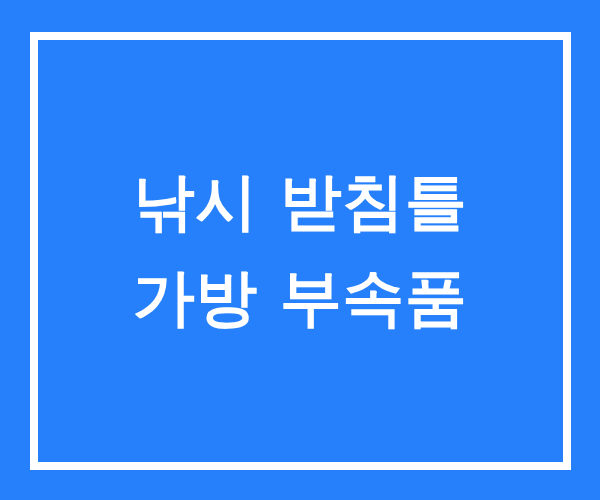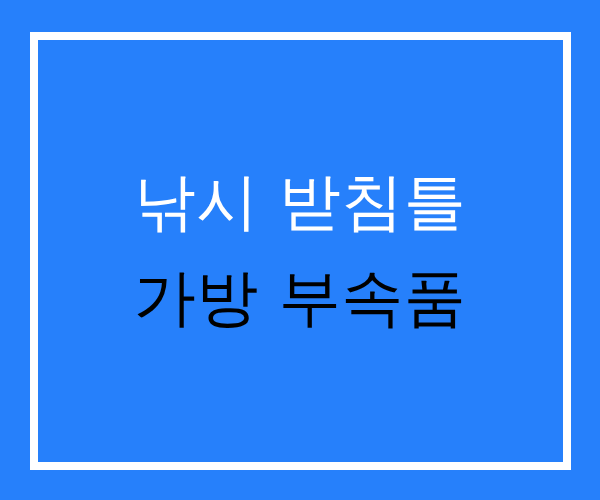--- a/index.html
+++ b/index.html
@@ -47,21 +47,21 @@
     flex-direction: column;
     align-items: center;
     justify-content: center;
     gap: 0;
   }
 
   .headline-line {
     display: block;
     color: #ffffff;
     font-family: "DejaVu Sans", "Liberation Sans", sans-serif;
-    font-weight: 400;
+    font-weight: 700;
     font-size: 62px;
     line-height: 88px;
     letter-spacing: 0.5px;
     white-space: nowrap;
     text-align: center;
     margin: 8px;
     padding: 0;
   }
 
   .headline-line-2 {
@@ -71,16 +71,16 @@
 </style>
 </head>
 <body>
 
 <div class="banner" style="background: rgb(38, 128, 251);">
 
   <div class="banner-frame" style="border: 8px solid rgb(255, 255, 255); left: 30px; top: 32px; width: 541px; height: 438px;"></div>
 
   <div class="headline">
     <div class="headline-line headline-line-1" style="color: rgb(255, 255, 255); font-size: 62px;">낚시 받침틀</div>
-    <div class="headline-line headline-line-2" style="color: #000000; font-size: 62px;">가방 부속품</div>
+    <div class="headline-line headline-line-2" style="color: #ffffff; font-size: 62px;">가방 부속품</div>
   </div>
 
 </div>
 
 </body></html>

